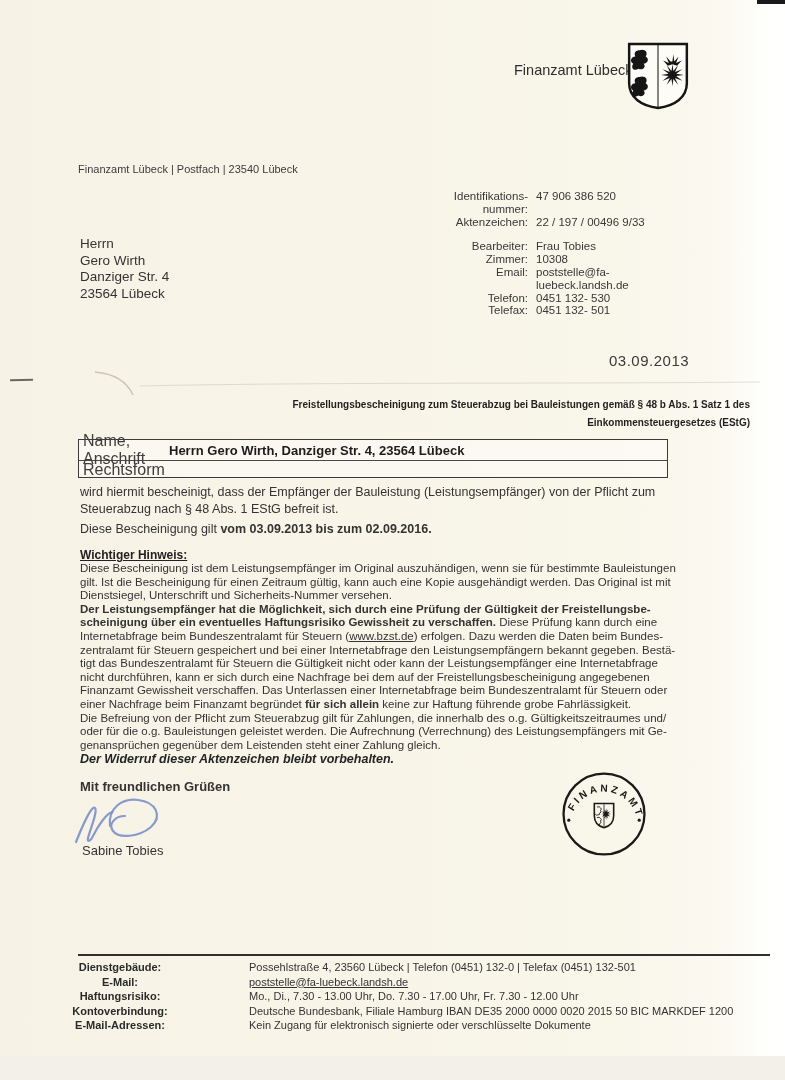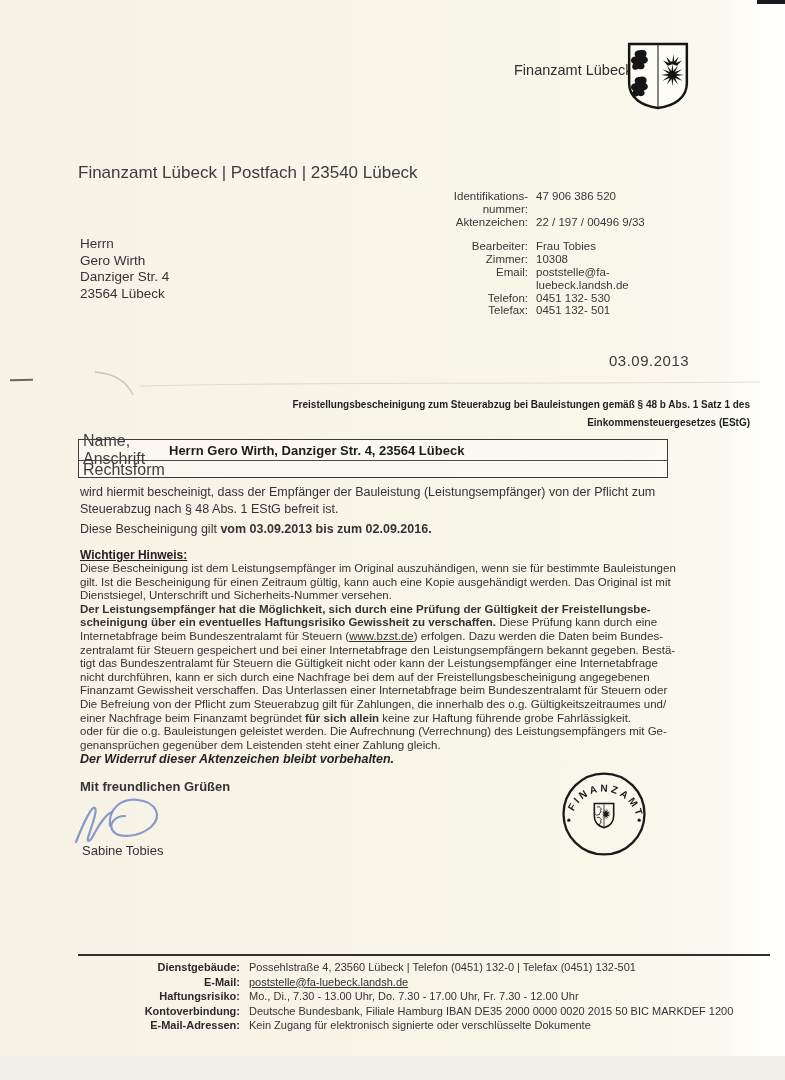--- a/index.html
+++ b/index.html
@@ -7,21 +7,21 @@
     position:relative;width:785px;height:1080px;overflow:hidden;
     background:linear-gradient(90deg,#f6f3e6 0%,#f9f6ea 78%,#fbf9f0 92%,#fefefb 97%,#ffffff 100%);
     font-family:"Liberation Sans","DejaVu Sans",sans-serif;color:#2b2b2b;
   }
   .abs{position:absolute;}
   .b{font-weight:bold;}
   .u{text-decoration:underline;}
   
   .office-name{left:514px;top:62px;font-size:14.5px;color:#2e2e2e;}
   .arms{left:627px;top:42px;}
-  .sender-line{left:78px;top:163px;font-size:17px;color:#3c3c3c;}
+  .sender-line{left:78px;top:163px;font-size:11px;color:#3c3c3c;}
   
   .recipient{left:80px;top:236px;font-size:13.5px;line-height:16.5px;color:#333;}
   
   .contact{left:330px;top:190px;width:420px;font-size:11.5px;line-height:12.8px;color:#383838;}
   .crow{display:flex;}
   .crow.spacer{height:12px;}
   .clabel{width:198px;text-align:right;padding-right:8px;flex:none;}
   .cvalue{flex:1;}
   
   .ktable{left:336px;top:318px;border-collapse:collapse;background:rgba(255,255,255,.45);}
@@ -49,21 +49,21 @@
   .notice{left:80px;top:562px;width:660px;font-size:11.5px;line-height:13.6px;color:#333;}
   .revocation{left:80px;top:752px;font-size:12.5px;font-weight:bold;font-style:italic;color:#242424;}
   .closing{left:80px;top:779px;font-size:13px;color:#333;font-weight:bold;}
   .signature{left:62px;top:792px;}
   .signer{left:82px;top:843px;font-size:13px;color:#333;}
   .stamp{left:560px;top:770px;}
   
   .fdivider{left:78px;top:954px;width:692px;height:2px;background:#2f2f2f;}
   .footer{left:0;top:960px;width:785px;font-size:11px;line-height:14.6px;color:#333;}
   .frow{display:flex;}
-  .flabel{width:240px;text-align:right;padding-right:9px;flex:none;font-weight:bold;color:#2a2a2a;}
+  .flabel{width:240px;text-align:center;padding-right:9px;flex:none;font-weight:bold;color:#2a2a2a;}
   .fvalue{flex:1;}
 </style>
 </head>
 <body>
 
 <div class="page">
 
   <div class="abs corner-mark"></div>
   <div class="abs crease-dash"></div>
   <svg class="abs crease-line" width="785" height="45">
@@ -164,22 +164,22 @@
       <div class="nline"><span>Diese Bescheinigung ist dem Leistungsempfänger im Original auszuhändigen, wenn sie für bestimmte Bauleistungen</span></div>
       <div class="nline"><span>gilt. Ist die Bescheinigung für einen Zeitraum gültig, kann auch eine Kopie ausgehändigt werden. Das Original ist mit</span></div>
       <div class="nline"><span>Dienstsiegel, Unterschrift und Sicherheits-Nummer versehen.</span></div>
       <div class="nline"><span class="b">Der Leistungsempfänger hat die Möglichkeit, sich durch eine Prüfung der Gültigkeit der Freistellungsbe-</span></div>
       <div class="nline"><span class="b">scheinigung über ein eventuelles Haftungsrisiko Gewissheit zu verschaffen.</span><span> Diese Prüfung kann durch eine</span></div>
       <div class="nline"><span>Internetabfrage beim Bundeszentralamt für Steuern (</span><span class="u">www.bzst.de</span><span>) erfolgen. Dazu werden die Daten beim Bundes-</span></div>
       <div class="nline"><span>zentralamt für Steuern gespeichert und bei einer Internetabfrage den Leistungsempfängern bekannt gegeben. Bestä-</span></div>
       <div class="nline"><span>tigt das Bundeszentralamt für Steuern die Gültigkeit nicht oder kann der Leistungsempfänger eine Internetabfrage</span></div>
       <div class="nline"><span>nicht durchführen, kann er sich durch eine Nachfrage bei dem auf der Freistellungsbescheinigung angegebenen</span></div>
       <div class="nline"><span>Finanzamt Gewissheit verschaffen. Das Unterlassen einer Internetabfrage beim Bundeszentralamt für Steuern oder</span></div>
+      <div class="nline"><span>einer Nachfrage beim Finanzamt begründet </span><span class="b">für sich allein</span><span> keine zur Haftung führende grobe Fahrlässigkeit.</span></div>
       <div class="nline"><span>Die Befreiung von der Pflicht zum Steuerabzug gilt für Zahlungen, die innerhalb des o.g. Gültigkeitszeitraumes und/</span></div>
-      <div class="nline"><span>einer Nachfrage beim Finanzamt begründet </span><span class="b">für sich allein</span><span> keine zur Haftung führende grobe Fahrlässigkeit.</span></div>
       <div class="nline"><span>oder für die o.g. Bauleistungen geleistet werden. Die Aufrechnung (Verrechnung) des Leistungsempfängers mit Ge-</span></div>
       <div class="nline"><span>genansprüchen gegenüber dem Leistenden steht einer Zahlung gleich.</span></div>
     </div>
 
   <div class="abs revocation">Der Widerruf dieser Aktenzeichen bleibt vorbehalten.</div>
 
   <div class="abs closing">Mit freundlichen Grüßen</div>
 
   <svg class="abs signature" width="132" height="58" viewBox="0 0 132 58">
     <path d="M14,50 C22,30 30,13 33,16 C36,19 28,38 26,46 C25,50 28,50 31,44 C36,34 44,22 50,20" fill="none" stroke="#7b90c7" stroke-width="2.2" stroke-linecap="round" opacity="0.9"></path>

